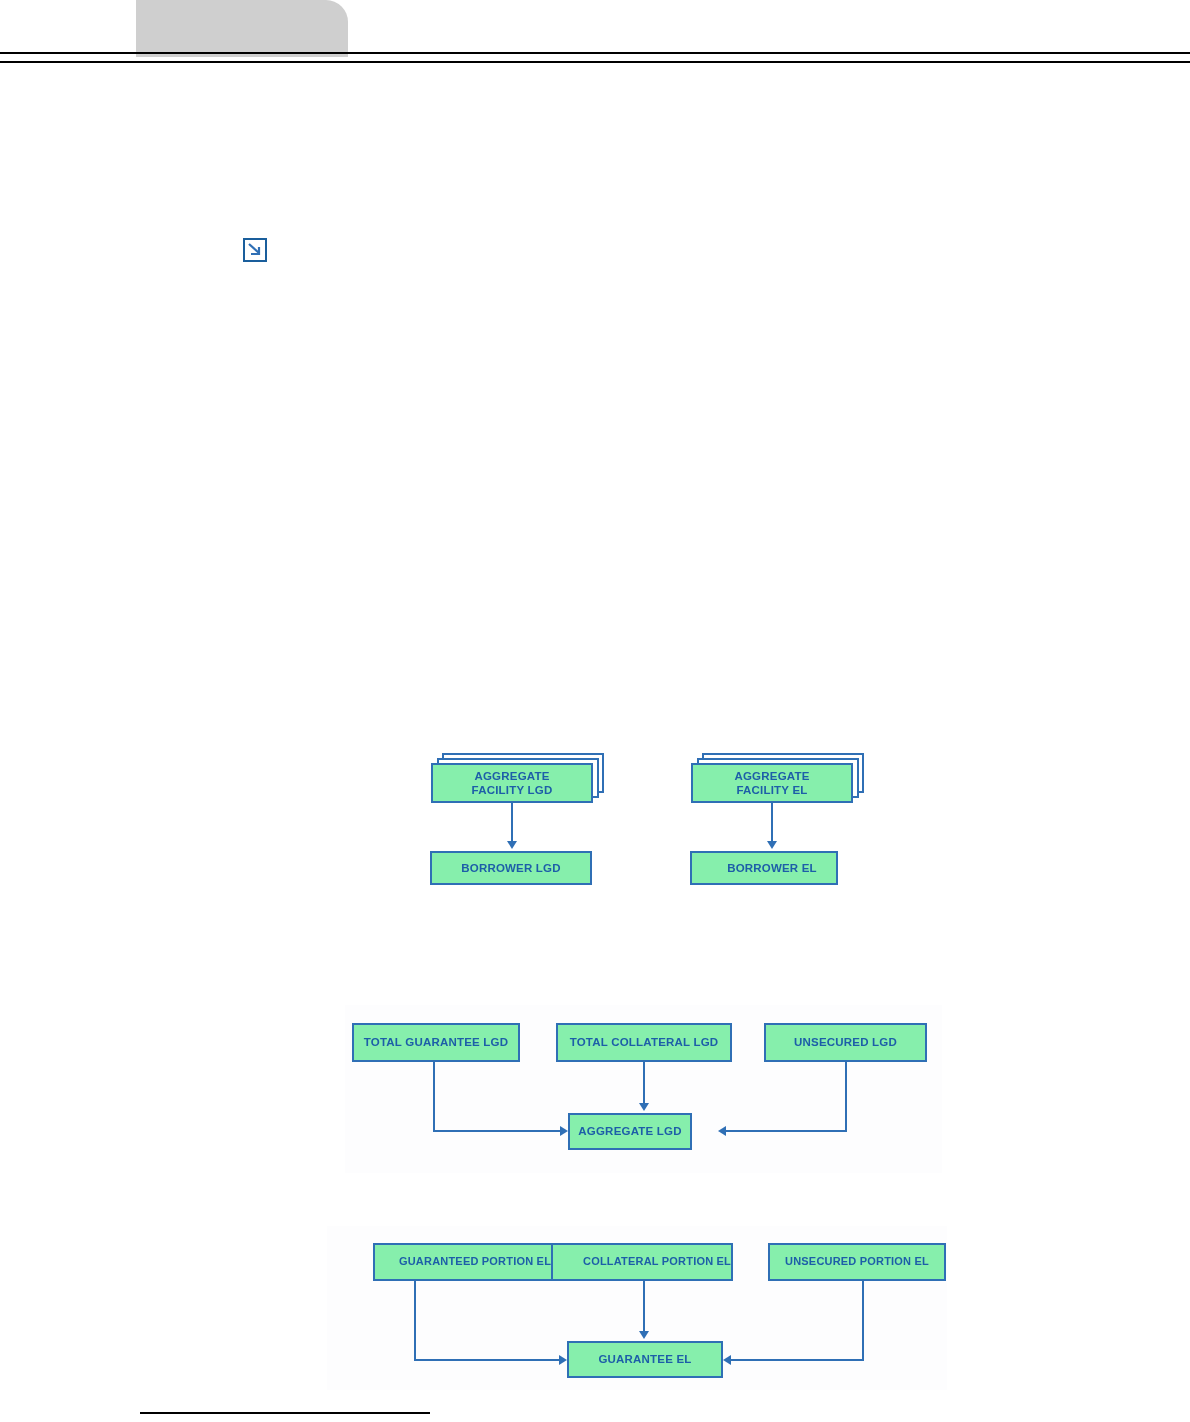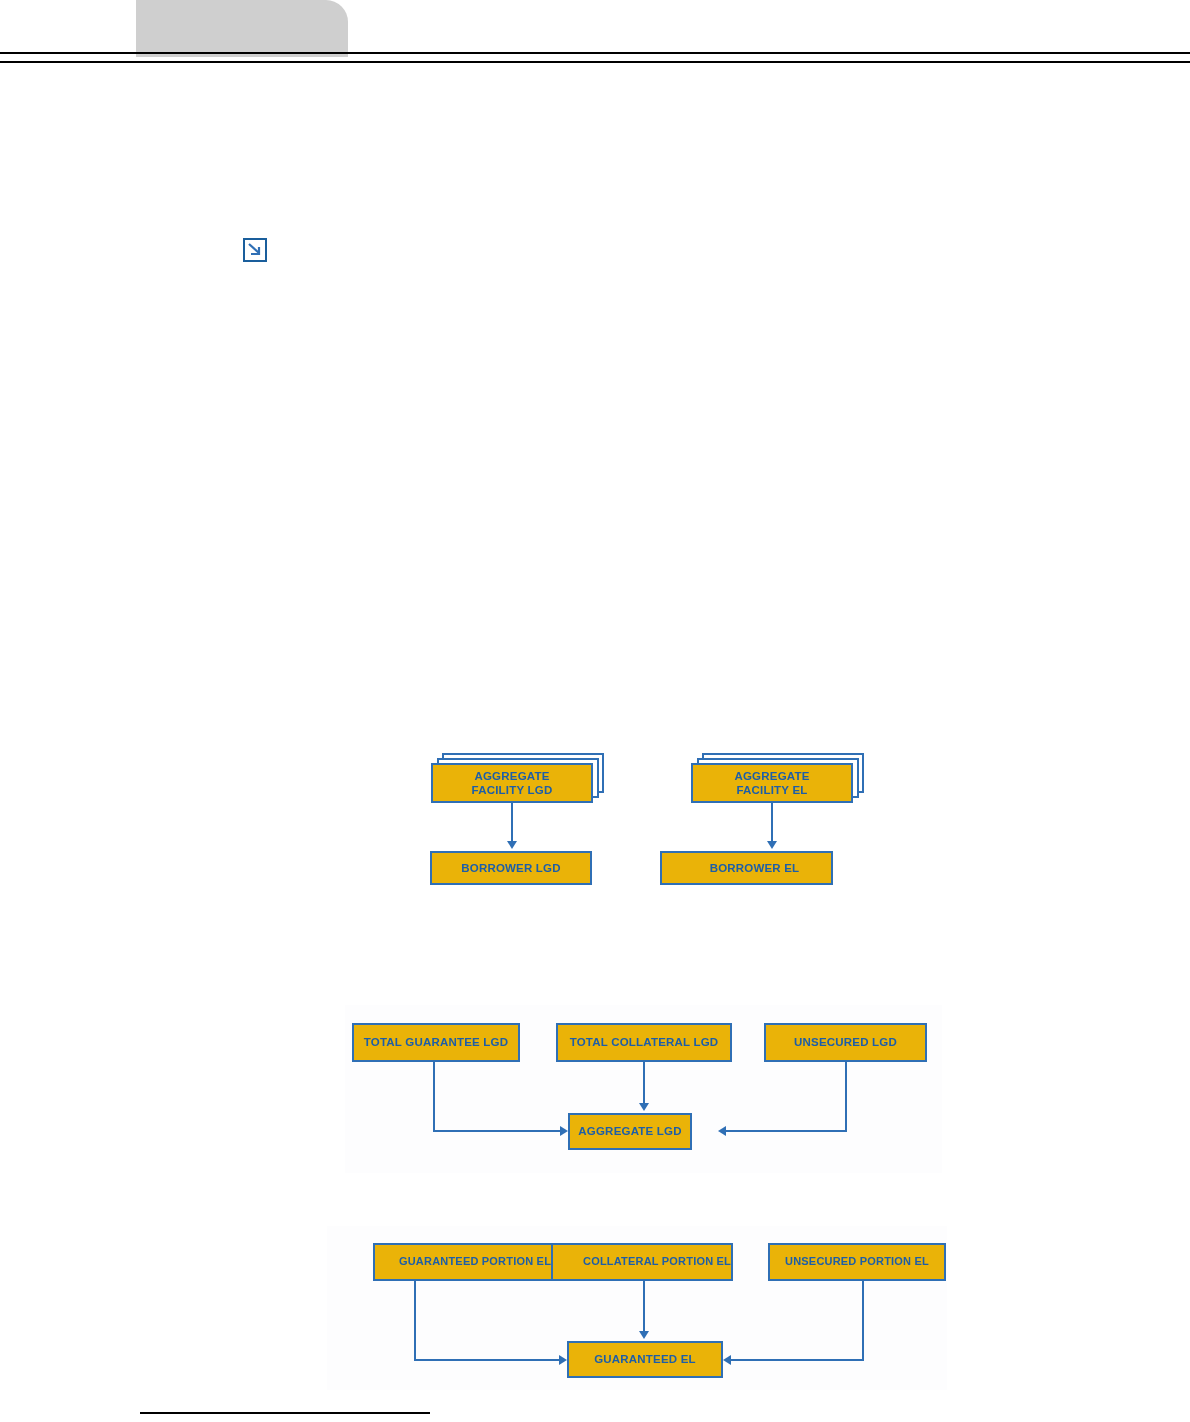--- a/index.html
+++ b/index.html
@@ -56,21 +56,21 @@
     position: absolute;
   }
   .panel {
     position: absolute;
     background: #fdfdfe;
   }
   .node {
     position: absolute;
     box-sizing: border-box;
     border: 2px solid #2f6fb5;
-    background: #eab308;
+    background: #86efac;
     color: #1d5ea8;
     font-weight: bold;
     font-size: 11.5px;
     letter-spacing: 0.2px;
     display: flex;
     align-items: center;
     justify-content: center;
     text-align: center;
     line-height: 1.25;
     z-index: 3;
@@ -167,21 +167,21 @@
     </div>
 
     <div class="stack-shadow" style="left:702px; top:753px; width:162px; height:40px;"></div>
     <div class="stack-shadow s2" style="left:697px; top:758px; width:162px; height:40px;"></div>
     <div class="node" style="left:691px; top:763px; width:162px; height:40px;">
       <span class="label">AGGREGATE
 FACILITY EL</span>
     </div>
     <div class="vline" style="left:771px; top:803px; height:40px;"></div>
     <div class="arrow-down" style="left:767px; top:841px;"></div>
-    <div class="node" style="left:660px; top:851px; width:173px; height:34px;padding-left:16px;">
+    <div class="node" style="left:690px; top:851px; width:148px; height:34px;padding-left:16px;">
       <span class="label">BORROWER EL</span>
     </div>
   </div>
 
   <div class="diagram" style="left:0px; top:0px; width:1190px; height:1422px; pointer-events:none;padding-left:25px;">
 
     <div class="panel" style="left:345px; top:1005px; width:597px; height:168px;"></div>
 
     <div class="node" style="left:352px; top:1023px; width:168px; height:39px;">
       <span class="label">TOTAL GUARANTEE LGD</span>
@@ -217,21 +217,21 @@
       <span class="label">GUARANTEED PORTION EL</span>
     </div>
     <div class="node small" style="left:551px; top:1243px; width:182px; height:38px;justify-content:flex-end;">
       <span class="label">COLLATERAL PORTION EL</span>
     </div>
     <div class="node small" style="left:768px; top:1243px; width:178px; height:38px;">
       <span class="label">UNSECURED PORTION EL</span>
     </div>
 
     <div class="node" style="left:567px; top:1341px; width:156px; height:37px;">
-      <span class="label">GUARANTEED EL</span>
+      <span class="label">GUARANTEE EL</span>
     </div>
 
     <div class="vline" style="left:414px; top:1281px; height:78px;"></div>
     <div class="hline" style="left:414px; top:1359px; width:145px;"></div>
     <div class="arrow-right" style="left:559px; top:1355px;"></div>
 
     <div class="vline" style="left:643px; top:1281px; height:51px;"></div>
     <div class="arrow-down" style="left:639px; top:1331px;"></div>
 
     <div class="vline" style="left:862px; top:1281px; height:78px;"></div>

